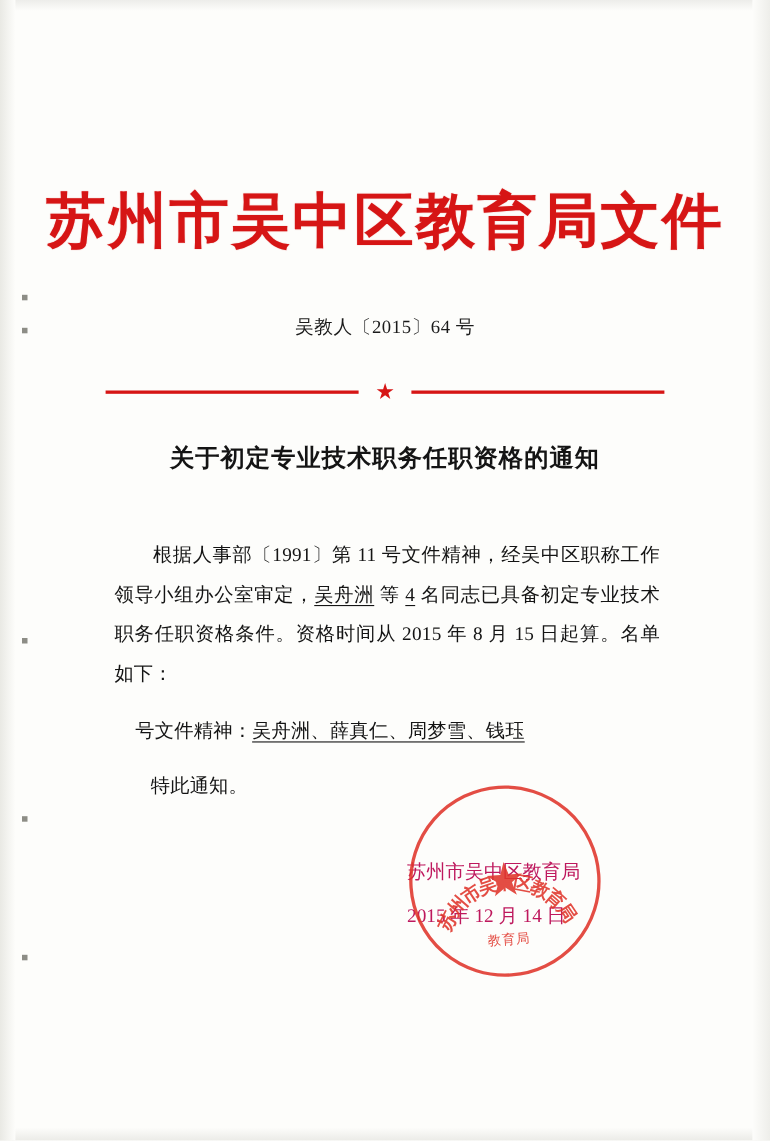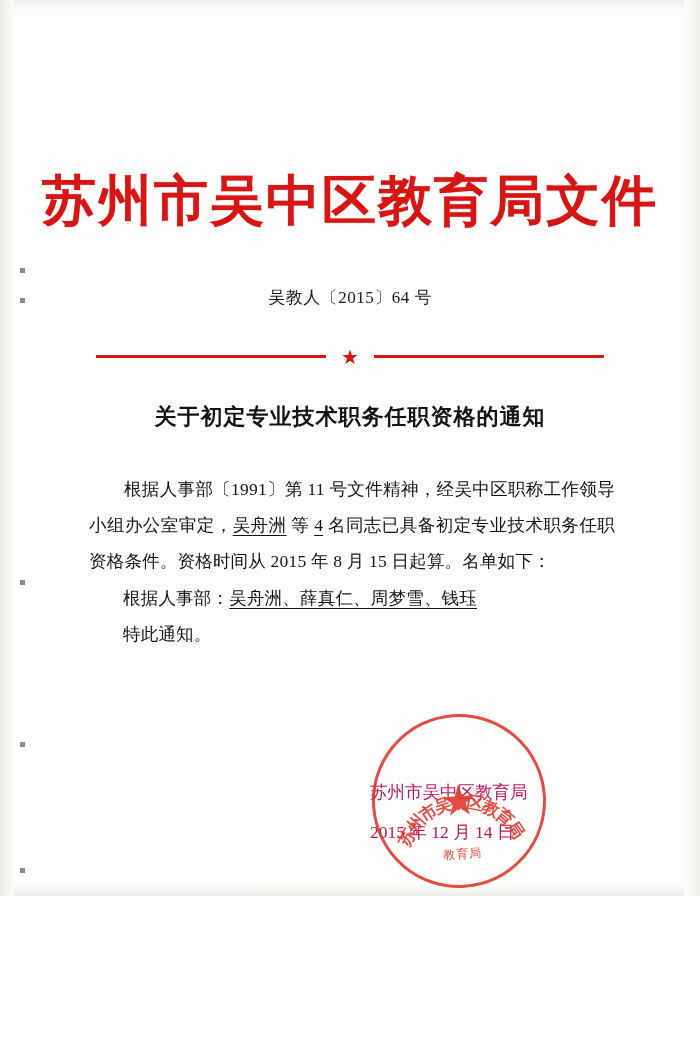--- a/index.html
+++ b/index.html
@@ -6,21 +6,21 @@
     margin: 0;
     padding: 0;
     background: #ffffff;
   }
   body {
     font-family: "Liberation Serif", "DejaVu Serif", serif;
   }
   .page {
     position: relative;
     width: 700px;
-    height: 896px;
+    height: 1037px;
     overflow: hidden;
     background: #fdfdfb;
   }
   
   .paper-edge-left {
     position: absolute;
     left: 0; top: 0; bottom: 0;
     width: 14px;
     background: linear-gradient(to right, #e9e9e4, #fdfdfb);
   }
@@ -127,26 +127,26 @@
     letter-spacing: 0.2px;
   }
   .addressee {
     margin: 0 0 4px 0;
   }
   .u {
     text-decoration: underline;
     text-underline-offset: 4px;
   }
   .para {
-    margin: 1px;
+    margin: 16px;
     text-indent: 2em;
     text-align: justify;
   }
   .para-tight {
-    margin: 0;
+    margin: 14px;
     text-indent: 2em;
   }
   .nameline {
     margin: 0;
     text-indent: 2em;
   }
   .stamp {
     position: absolute;
     left: 372px;
     top: 714px;
@@ -243,21 +243,21 @@
       <div class="star">★</div>
       <div class="bar right"></div>
     </div>
 
     <div class="subject">关于初定专业技术职务任职资格的通知</div>
 
     <div class="body-block">
 
       <p class="para"><span>根据人事部〔1991〕第 11 号文件精神，经吴中区职称工作领导小组办公室审定，</span><span class="u">吴舟洲</span><span> 等 </span><span class="u">4</span><span> 名同志已具备初定专业技术职务任职资格条件。资格时间从 2015 年 8 月 15 日起算。名单如下：</span></p>
 
-      <p class="nameline"><span>根据人事部：</span><span class="u">吴舟洲、薛真仁、周梦雪、钱珏</span></p>
+      <p class="nameline"><span>号文件精神：</span><span class="u">吴舟洲、薛真仁、周梦雪、钱珏</span></p>
 
       <p class="para-tight">特此通知。</p>
     </div>
 
     <div class="signer">
       <div>苏州市吴中区教育局</div>
       <div>2015 年 12 月 14 日</div>
     </div>
 
     <div class="stamp">

